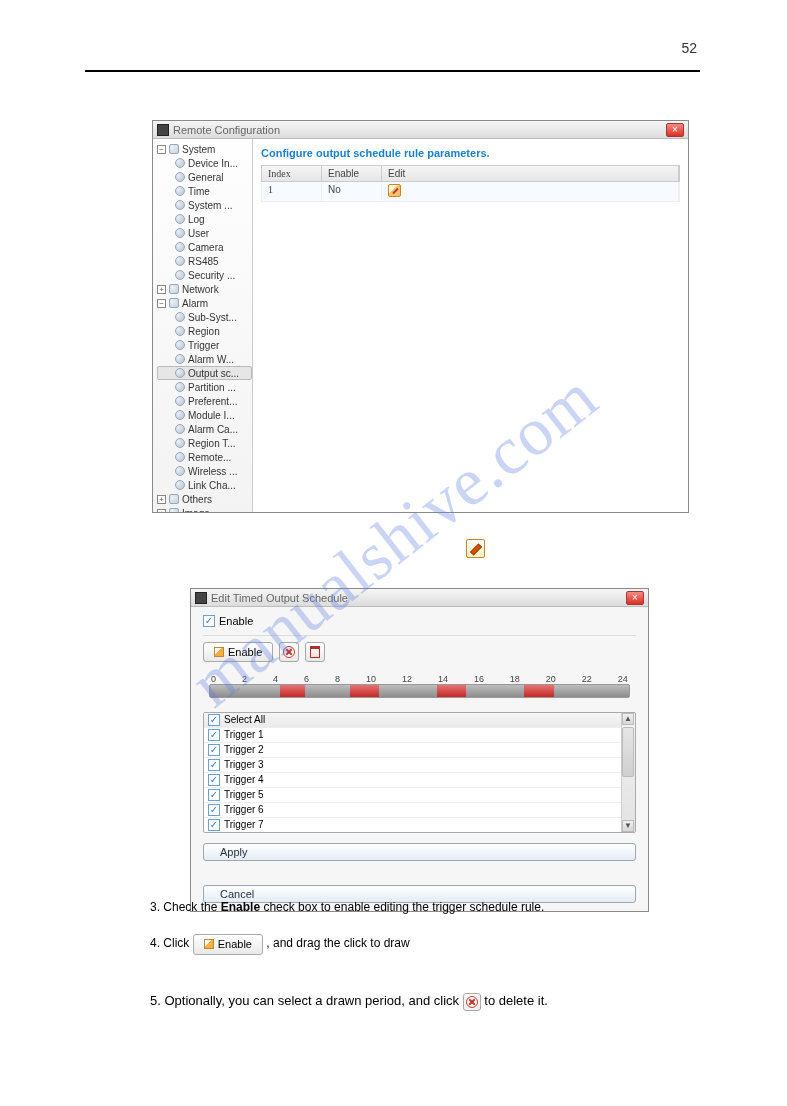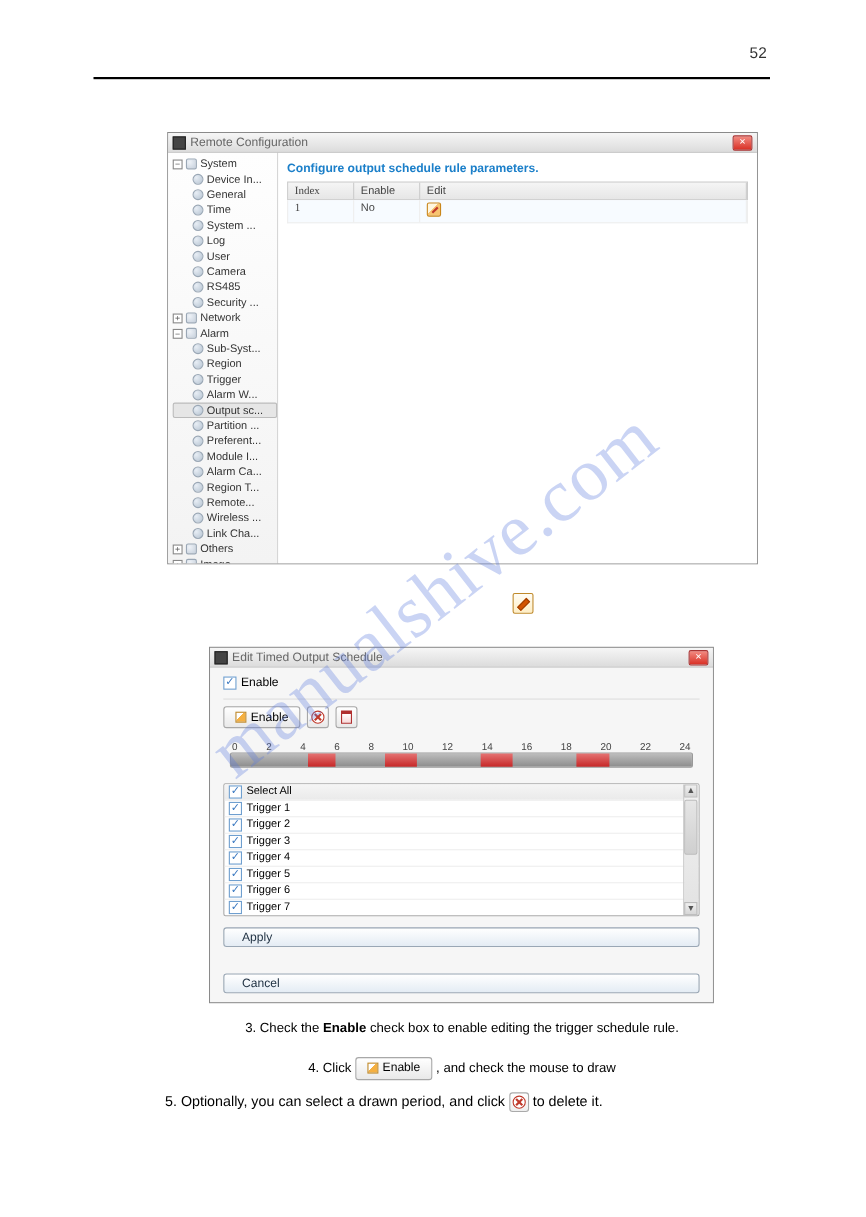--- a/index.html
+++ b/index.html
@@ -103,21 +103,21 @@
   .trigger-box .scroll-arrow{position:absolute;right:1px;width:12px;height:12px;background:linear-gradient(#f0f0f0,#d6d6d6);border:1px solid #bbb;font-size:8px;text-align:center;line-height:10px;color:#555;}
   .t-row{display:flex;align-items:flex-start;gap:4px;padding:1px 4px;border-bottom:1px solid #eee;font-size:10px;cursor:pointer;}
   .t-row.header{background:linear-gradient(#f5f5f5,#eaeaea);}
   .btn-row{margin-top:auto;display:flex;justify-content:flex-end;gap:24px;padding-top:10px;flex-direction:column;}
   .std-btn{
     border:1px solid #9aa7b5;border-radius:3px;
     background:linear-gradient(#fff,#e4ecf4);
     padding:2px 16px;font-size:11px;color:#234;cursor:pointer;
   }
 
-  .para3{position:absolute;left:150px;top:925px;width:540px;font-size:12px;line-height:1.5;text-align:center;}
+  .para3{position:absolute;left:150px;top:898px;width:540px;font-size:12px;line-height:1.5;}
   .inline-btn{
     display:inline-flex;align-items:center;gap:4px;vertical-align:middle;
     border:1px solid #a8a8a8;border-radius:3px;
     background:linear-gradient(#fff,#e9e9e9);
     padding:1px 10px;font-size:11px;
   }
   .para4{position:absolute;left:150px;top:991px;width:540px;font-size:13px;line-height:1.5;}
   .inline-del{display:inline-flex;width:18px;height:18px;border:1px solid #aaa;border-radius:3px;background:linear-gradient(#fff,#eee);align-items:center;justify-content:center;vertical-align:middle;}
 
   
@@ -379,21 +379,21 @@
   </div>
 </div>
 
 <div class="para3">
   <span>3. Check the </span><b>Enable</b><span> check box to enable editing the trigger schedule rule.</span><br><br>
   <span>4. Click </span>
   <span class="inline-btn">
       <span class="pencil" style="width:10px;height:10px;background:linear-gradient(135deg,#fff 40%,#f5b041 41%);border:1px solid #c08a2a;display:inline-block;"></span>
       <span> Enable </span>
     </span>
-  <span>, and check the mouse to draw</span>
+  <span>, and drag the click to draw</span>
 </div>
 
 <div class="para4">
   <span>5. Optionally, you can select a drawn period, and click </span>
   <span class="inline-del">
       <span class="ic-del-red"></span>
     </span>
   <span> to delete it.</span>
 </div>
 

